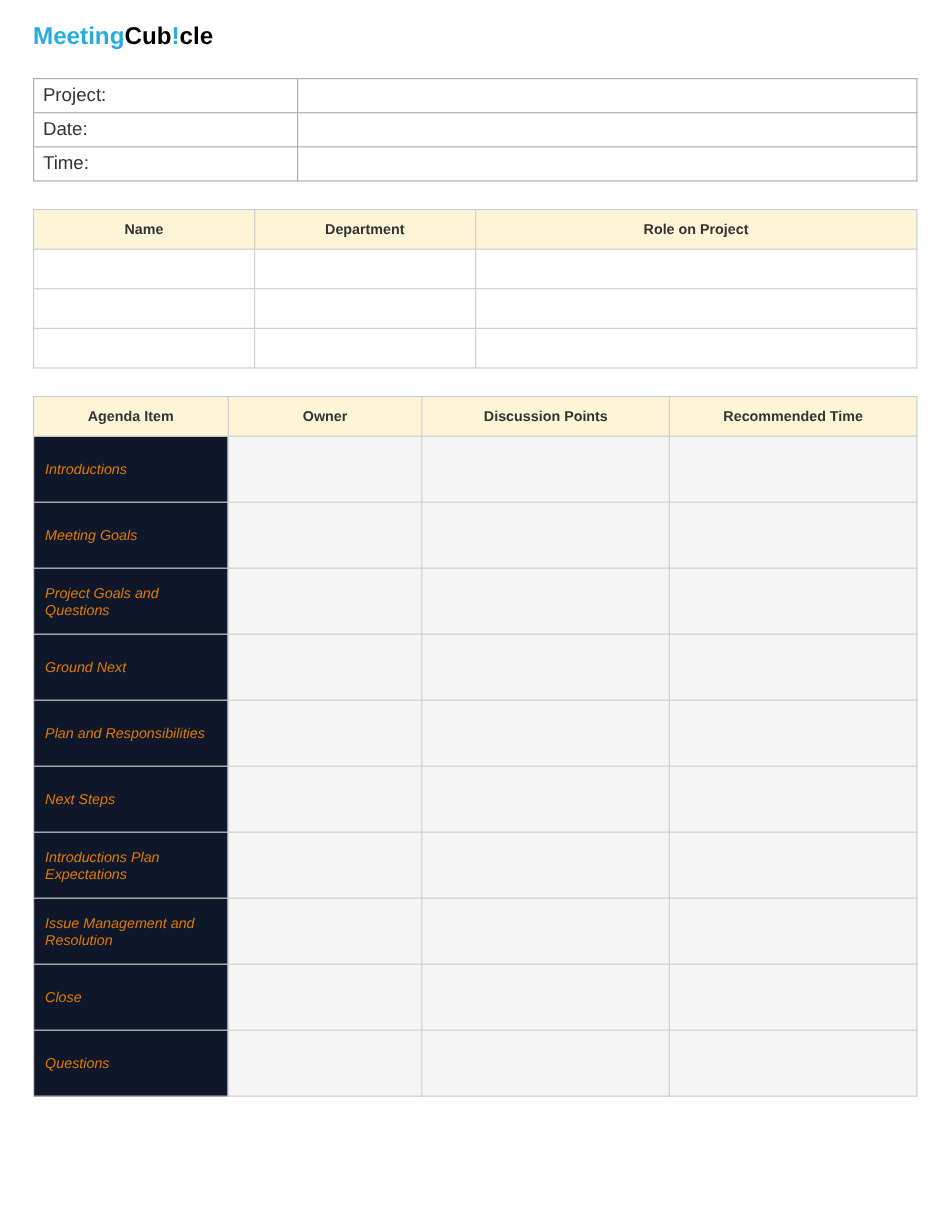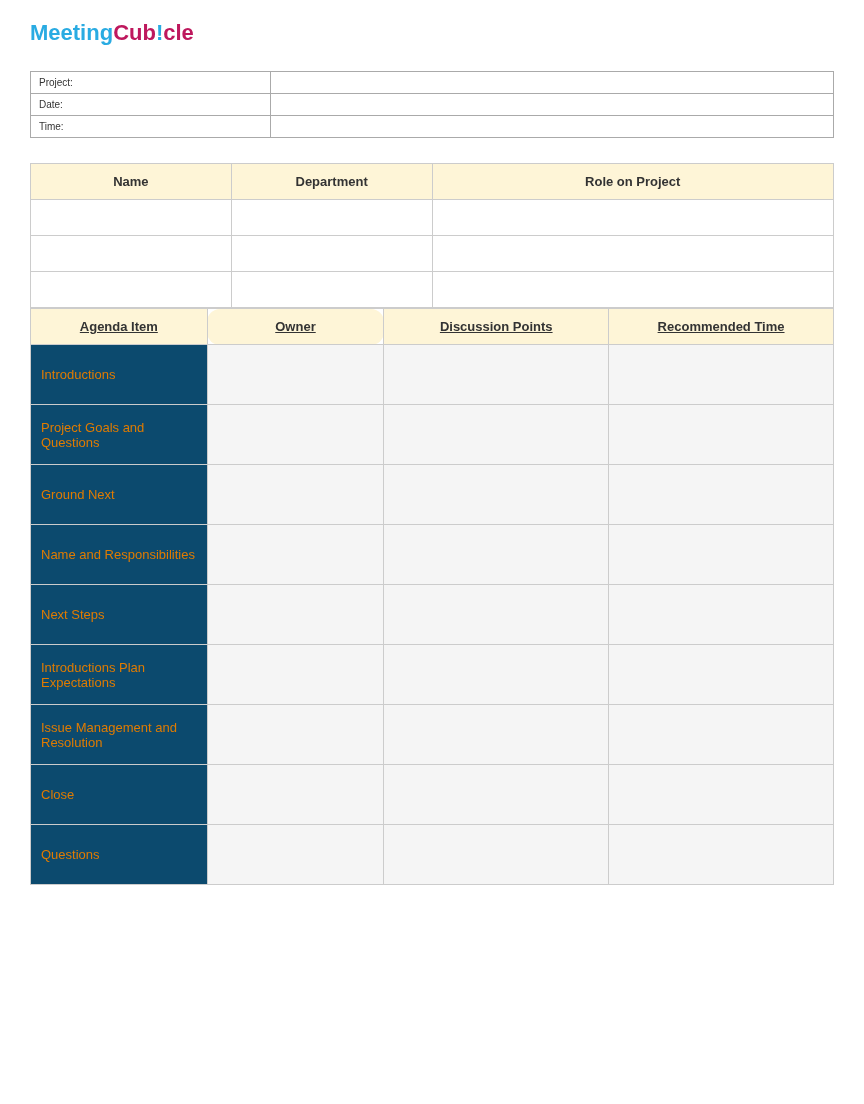--- a/index.html
+++ b/index.html
@@ -22,49 +22,50 @@
       margin-bottom: 25px;
       font-size: 22px;
       font-weight: bold;
     }
 
     .logo-project {
       color: #29abe2;
     }
 
     .logo-cubicle {
-      color: #be185d;
+      color: #000000;
     }
 
     .logo-exclaim {
       color: #29abe2;
     }
 
     
     .info-table {
       width: 100%;
       border-collapse: collapse;
       margin-bottom: 25px;
     }
 
     .info-table td {
       border: 1px solid #aaa;
       padding: 5px 8px;
-      font-size: 10px;
+      font-size: 17px;
     }
 
     .info-table td:first-child {
       width: 240px;
       font-weight: normal;
     }
 
     
     .attendees-table {
       width: 100%;
       border-collapse: collapse;
+      margin-bottom: 25px;
       border-radius: 26px;
     }
 
     .attendees-table th {
       background-color: #fef5d7;
       border: 1px solid #ccc;
       padding: 10px 8px;
       font-weight: bold;
       text-align: center;
       font-size: 13px;
@@ -98,34 +99,34 @@
       margin-bottom: 25px;
     }
 
     .agenda-table th {
       background-color: #fef5d7;
       border: 1px solid #ccc;
       padding: 10px 8px;
       font-weight: bold;
       text-align: center;
       font-size: 13px;
-      text-decoration: underline;
     }
 
     .agenda-table td {
       border: 1px solid #ccc;
       padding: 8px 10px;
       height: 60px;
       vertical-align: middle;
     }
 
     .agenda-table td:nth-child(1) {
       width: 22%;
+      font-style: italic;
       color: #e07b00;
-      background-color: #0c4a6e;
+      background-color: #0f172a;
     }
 
     .agenda-table td:nth-child(2) {
       width: 22%;
       background-color: #f5f5f5;
     }
 
     .agenda-table td:nth-child(3) {
       width: 28%;
       background-color: #f5f5f5;
@@ -135,21 +136,20 @@
       width: 28%;
       background-color: #f5f5f5;
     }
 
     .agenda-table th:nth-child(1) {
       width: 22%;
     }
 
     .agenda-table th:nth-child(2) {
       width: 22%;
-      border-radius: 13px;
     }
 
     .agenda-table th:nth-child(3) {
       width: 28%;
     }
 
     .agenda-table th:nth-child(4) {
       width: 28%;
     }
   </style>
@@ -214,33 +214,39 @@
       </tr>
     </thead>
   <tbody id="agenda-tbody">
       <tr>
         <td>Introductions</td>
         <td></td>
         <td></td>
         <td></td>
       </tr>
       <tr>
+        <td>Meeting Goals</td>
+        <td></td>
+        <td></td>
+        <td></td>
+      </tr>
+      <tr>
         <td>Project Goals and Questions</td>
         <td></td>
         <td></td>
         <td></td>
       </tr>
       <tr>
         <td>Ground Next</td>
         <td></td>
         <td></td>
         <td></td>
       </tr>
       <tr>
-        <td>Name and Responsibilities</td>
+        <td>Plan and Responsibilities</td>
         <td></td>
         <td></td>
         <td></td>
       </tr>
       <tr>
         <td>Next Steps</td>
         <td></td>
         <td></td>
         <td></td>
       </tr>

